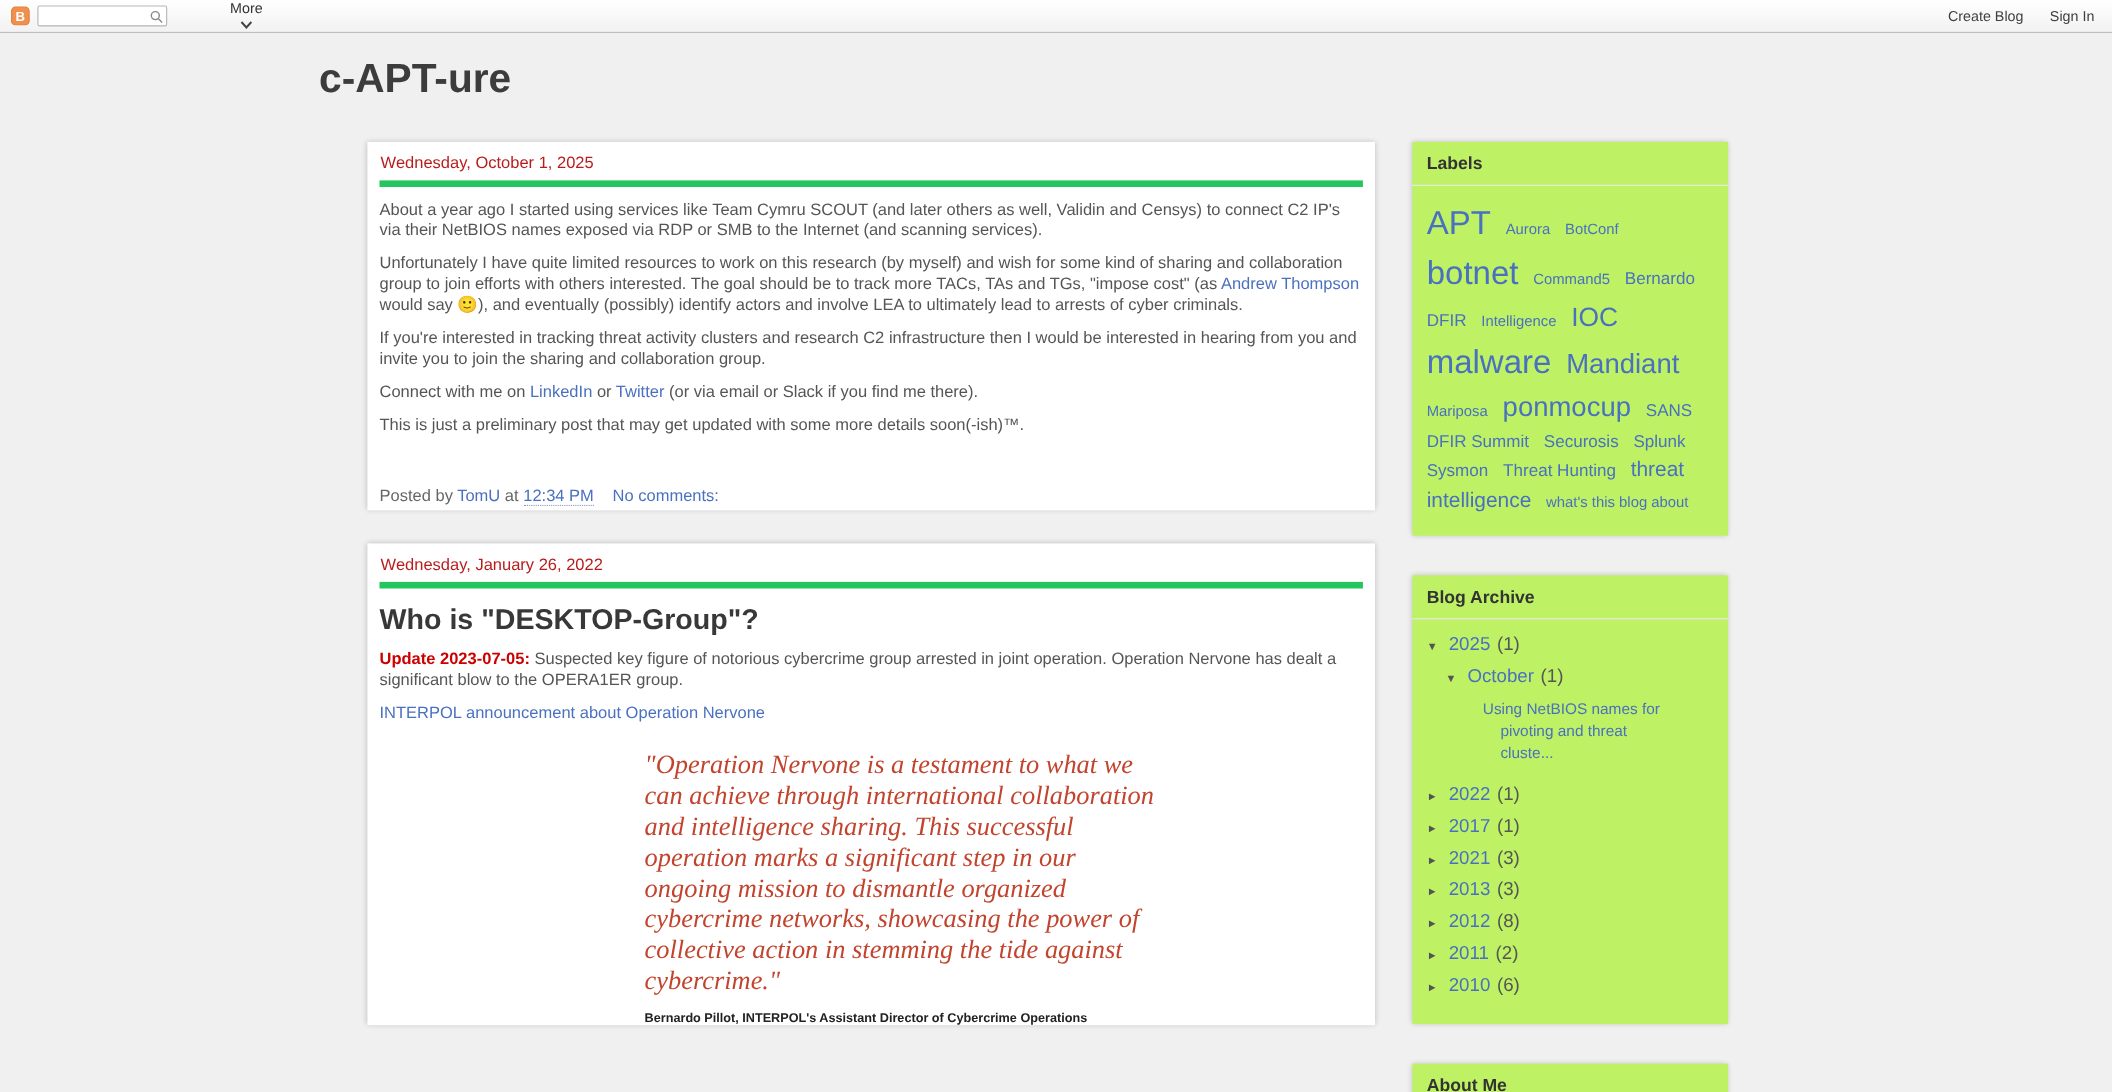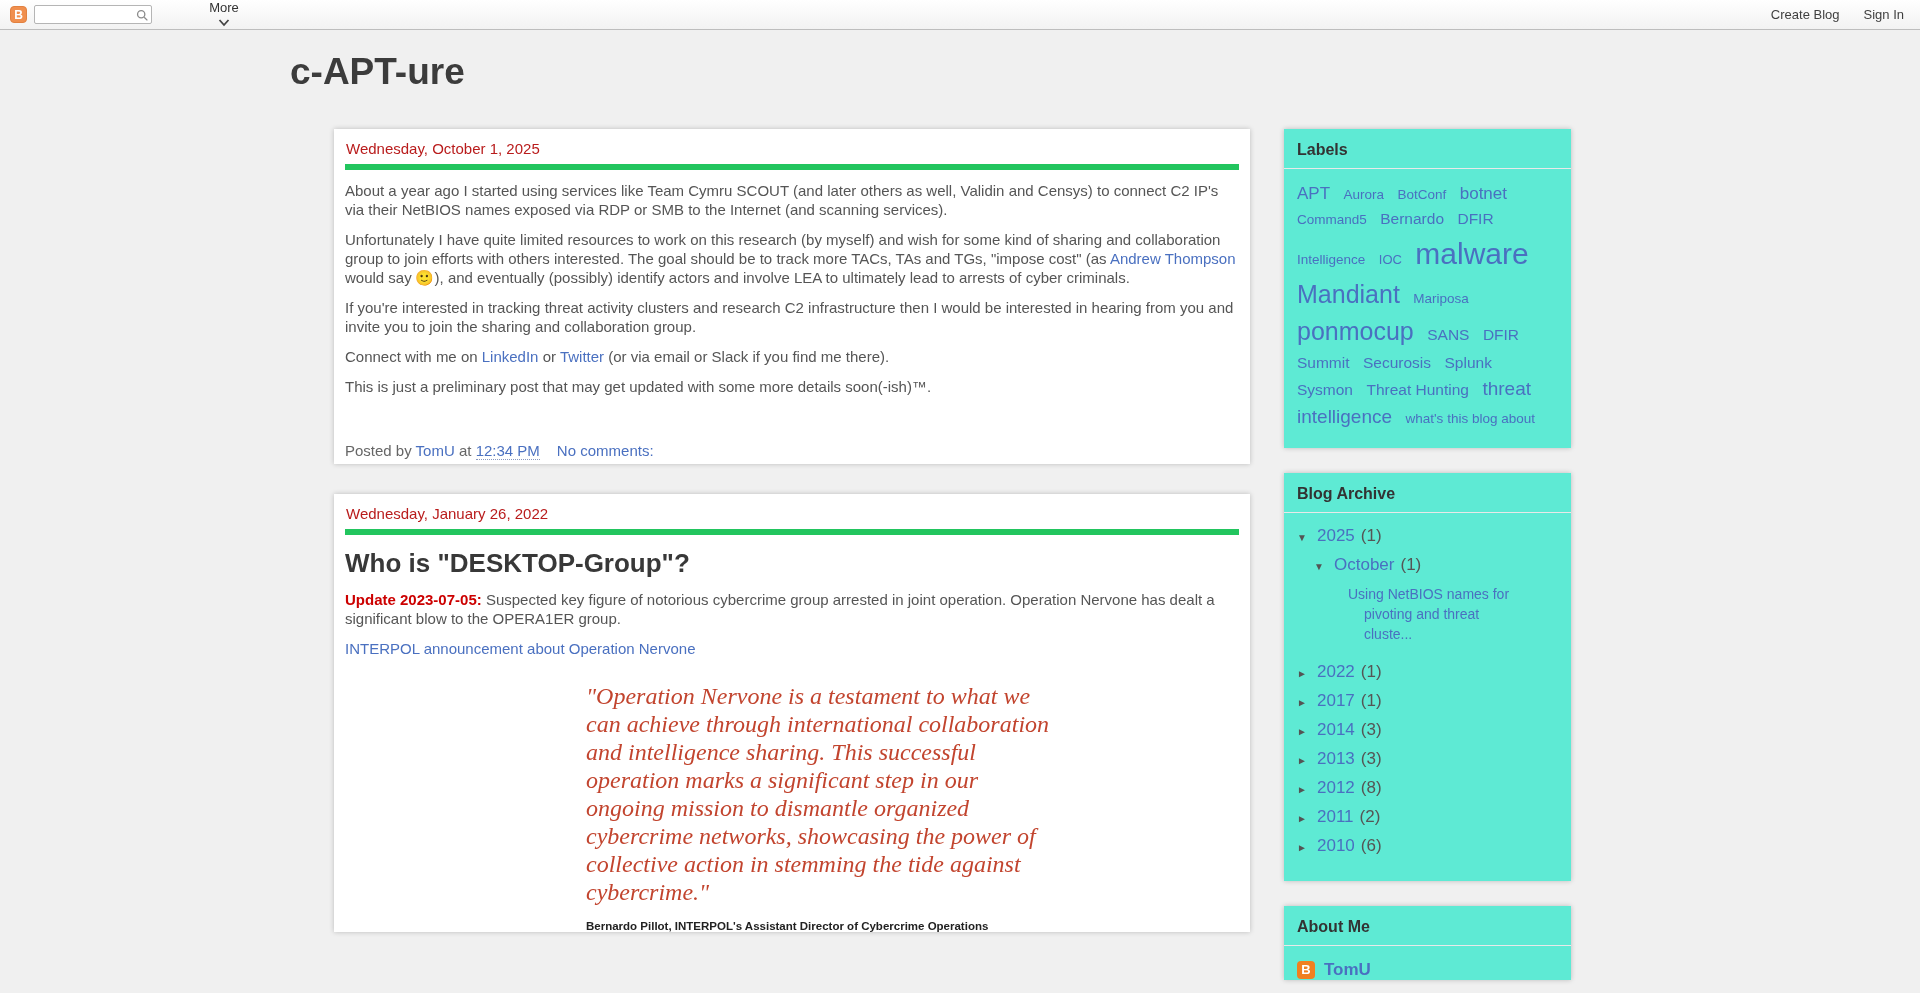--- a/index.html
+++ b/index.html
@@ -72,34 +72,34 @@
     margin:24px 0 0 241px; width:472px;
     font-family:"Liberation Serif", serif; font-style:italic;
     font-size:24px; line-height:28px; color:#c2442e;
   }
   .quote-caption {
     margin:14px 0 26px 241px; font-size:11.5px; font-weight:bold; color:#222;
   }
 
   
   .side-card {
-    background:#5eead4; box-shadow:0 0 5px rgba(0,0,0,0.22); margin-bottom:25px;
+    background:#bef264; box-shadow:0 0 5px rgba(0,0,0,0.22); margin-bottom:36px;
   }
   .side-head {
     font-size:16px; font-weight:bold; color:#333;
     padding:12px 13px 9px; border-bottom:1px solid #e9e9e9;
   }
   .labels-cloud { padding:12px 13px 16px; line-height:1.5; }
   .tag { margin-right:9px; }
   .sz14 { font-size:13.5px; }
   .sz16 { font-size:15.5px; }
   .sz19 { font-size:19px; }
-  .sz20 { font-size:13px; }
+  .sz20 { font-size:24px; }
   .sz25 { font-size:25px; }
-  .sz27 { font-size:17px; }
+  .sz27 { font-size:30px; }
   .sz30 { font-size:30px; }
 
   .arch-list { padding:13px 13px 16px; }
   .arch-row { display:flex; align-items:baseline; margin-bottom:9px; }
   .arch-row .arrow {
     font-size:10px; color:#545454; width:13px; flex:0 0 auto;
     margin-right:7px; cursor:pointer;
   }
   .arch-row a { font-size:17px; }
   .arch-row .count { font-size:17px; color:#555; margin-left:6px; }
@@ -227,21 +227,21 @@
             <a>2022</a>
             <span class="count">(1)</span>
           </div>
           <div class="arch-row">
             <span class="arrow">►</span>
             <a>2017</a>
             <span class="count">(1)</span>
           </div>
           <div class="arch-row">
             <span class="arrow">►</span>
-            <a>2014</a>
+            <a>2021</a>
             <span class="count">(3)</span>
           </div>
           <div class="arch-row">
             <span class="arrow">►</span>
             <a>2013</a>
             <span class="count">(3)</span>
           </div>
           <div class="arch-row">
             <span class="arrow">►</span>
             <a>2012</a>

